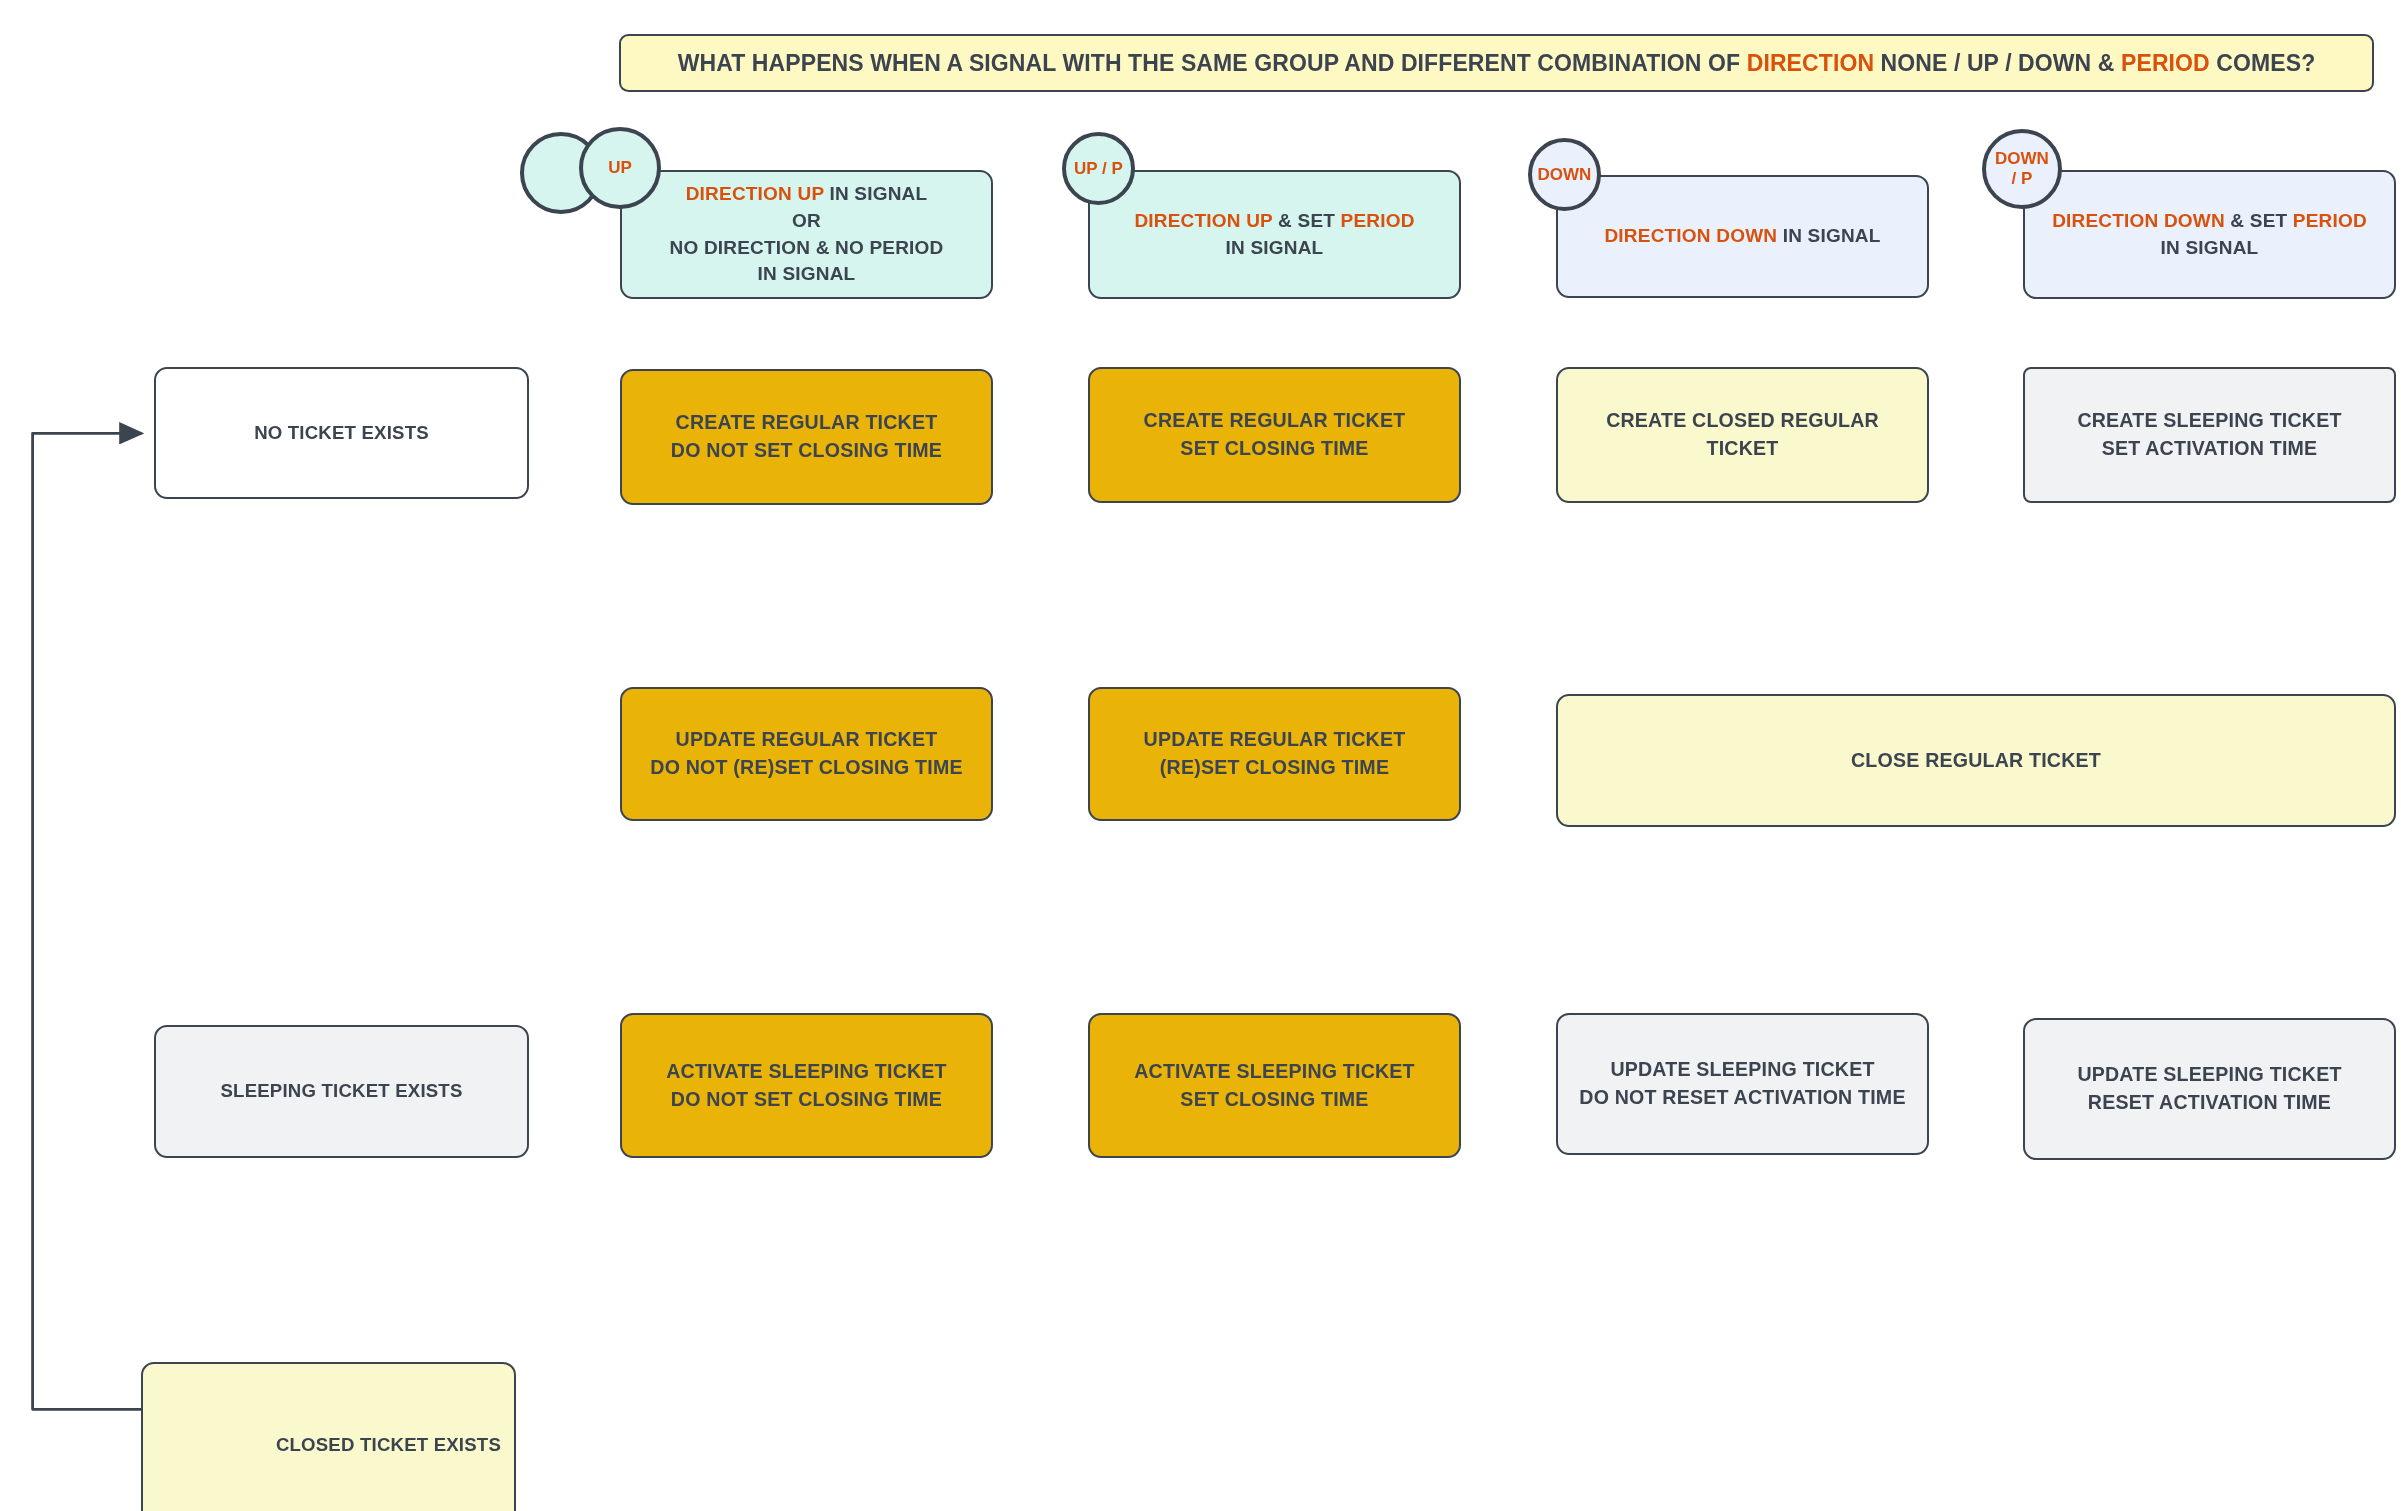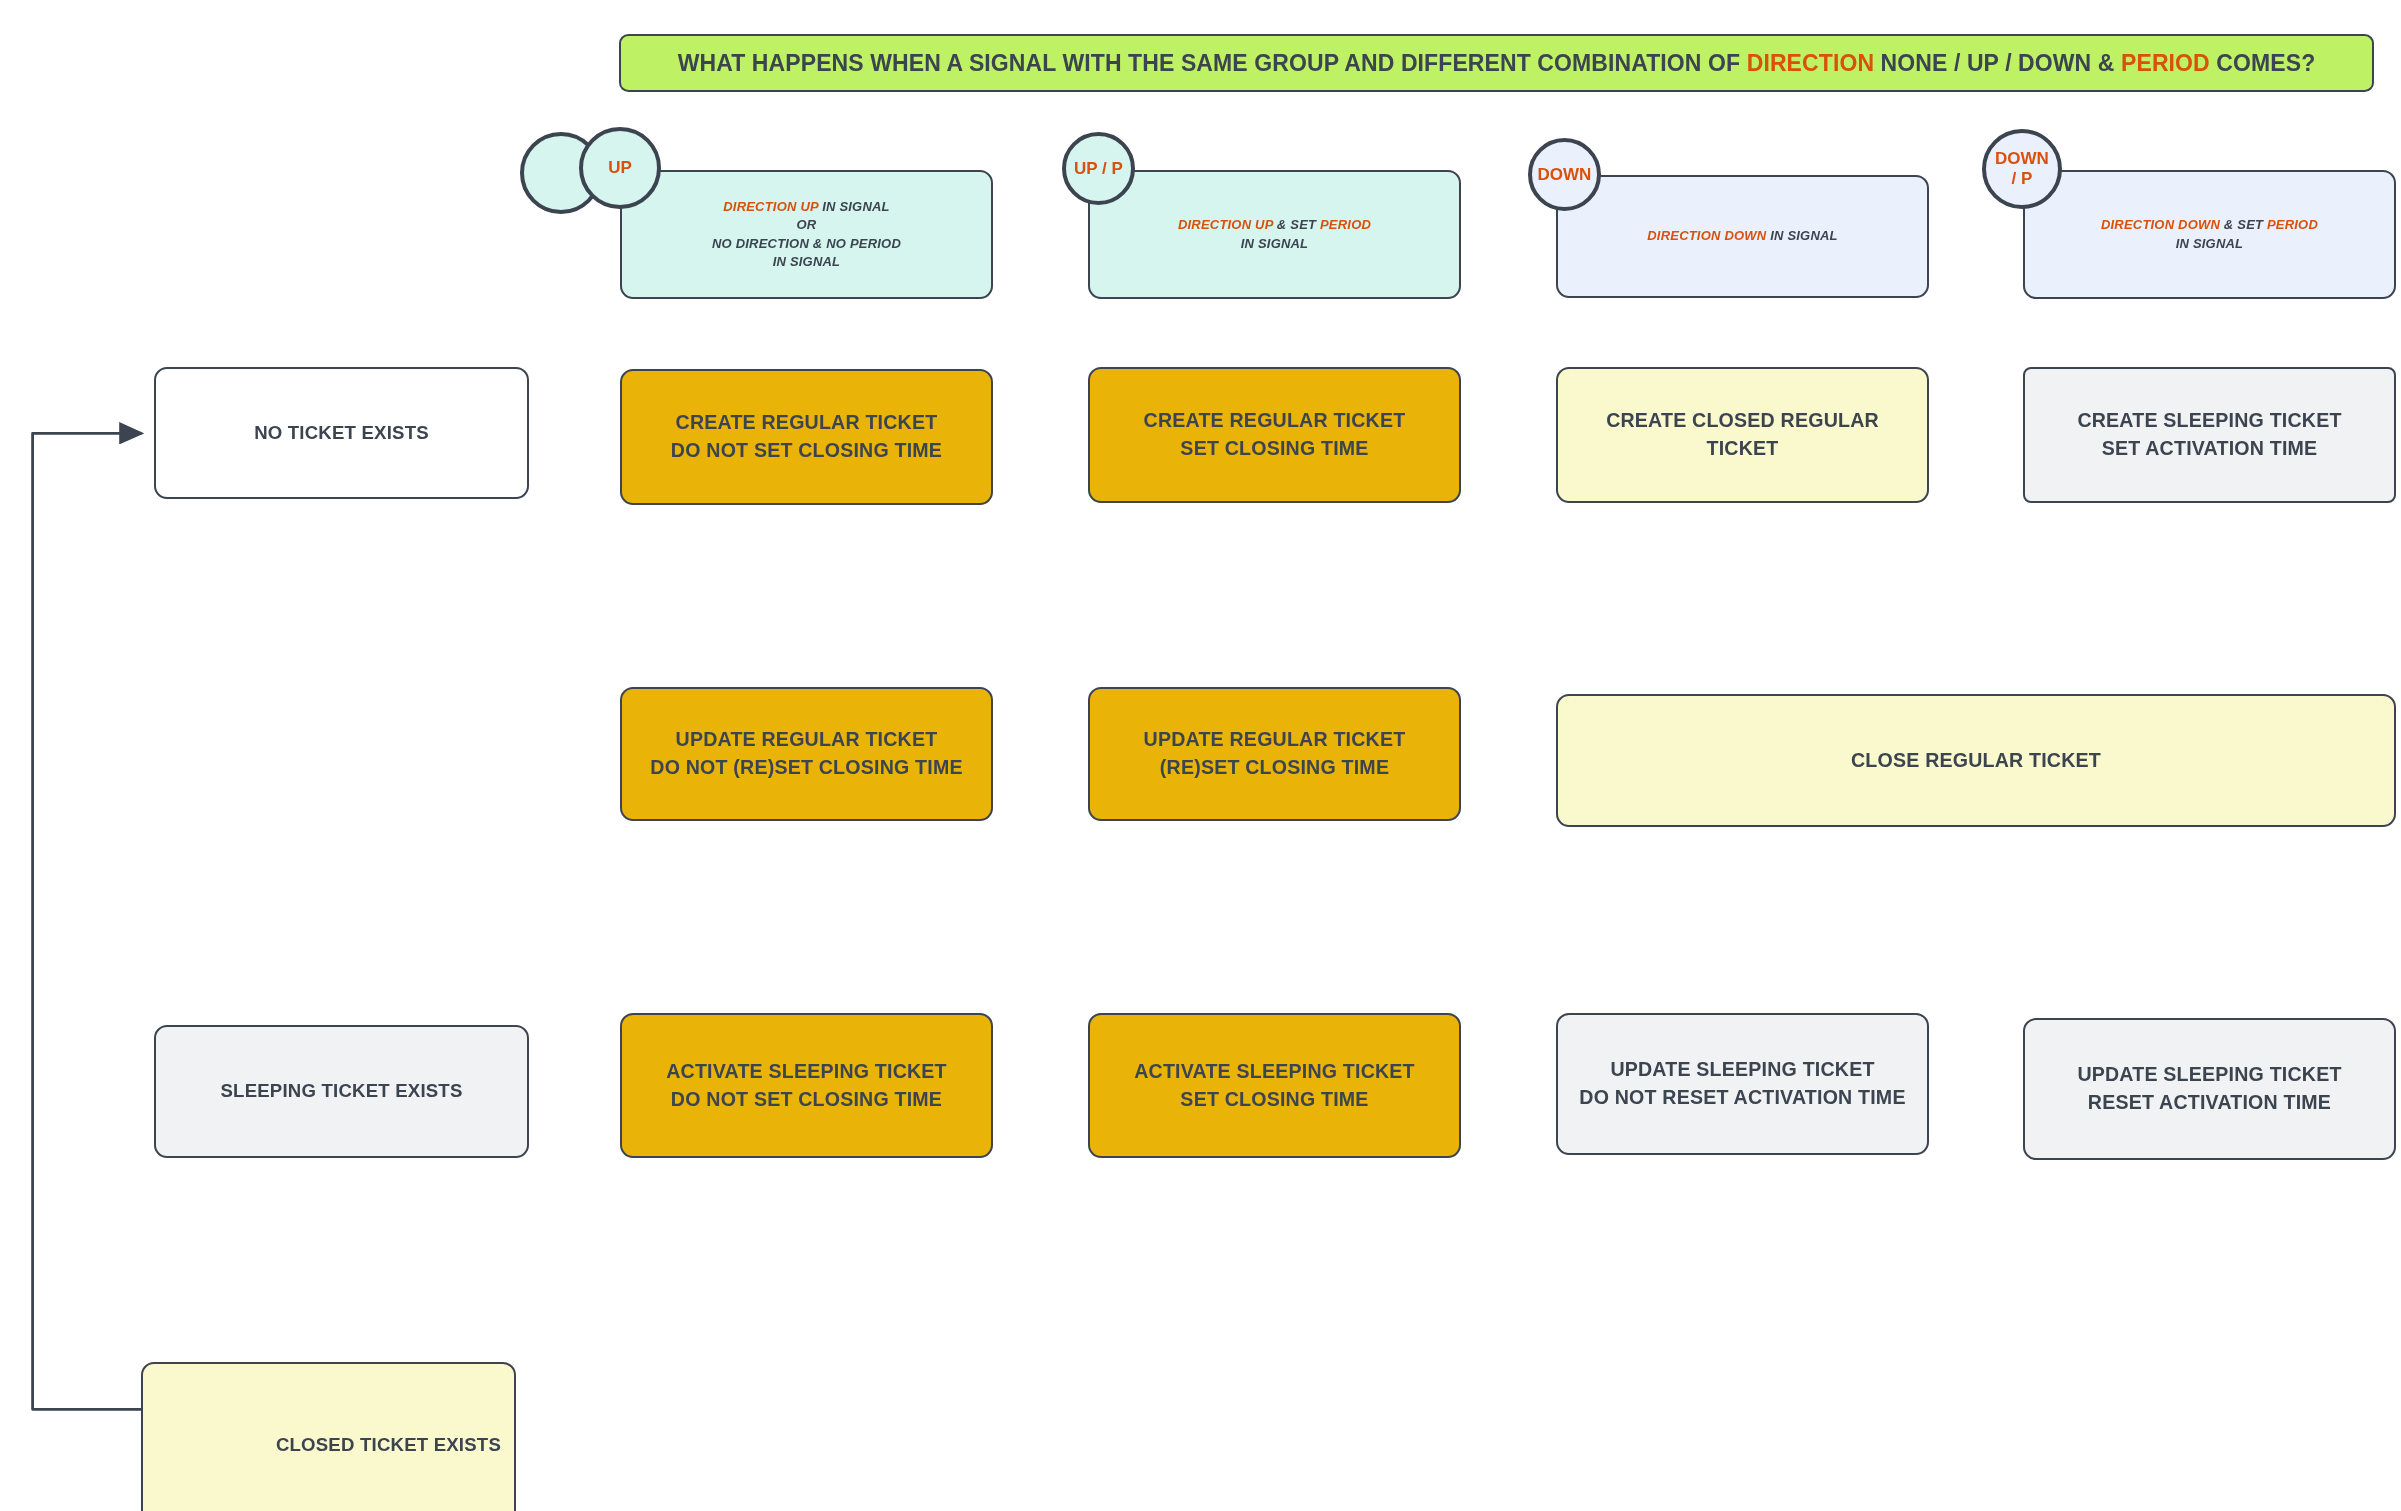--- a/index.html
+++ b/index.html
@@ -48,21 +48,21 @@
   
   #title-banner {
     position: absolute;
     left: 619px;
     top: 34px;
     width: 1755px;
     height: 58px;
     box-sizing: border-box;
     border: 2.8px solid #3c4450;
     border-radius: 9.3px;
-    background: #bef264;
+    background: #fef9c3;
     display: flex;
     align-items: center;
     justify-content: center;
     font-size: 23px;
     font-weight: bold;
     color: #1b2430;
     letter-spacing: 0.1px;
     z-index: 3;
   }
 
@@ -89,21 +89,21 @@
     background: #3c4450;
     z-index: 2;
   }
 
   
   #loop-arrow { position: absolute; left: 0; top: 0; z-index: 1; }
 
   .orange { color: #d9510c; }
   .dark   { color: #3c4450; }
 
-  .fs-header { font-size: 13px; font-style: italic; }
+  .fs-header { font-size: 19px; }
   .fs-node   { font-size: 19.6px; }
   .fs-label  { font-size: 18.6px; }
 </style>
 </head>
 <body>
 
 <div id="canvas">
 
   <svg id="loop-arrow" width="2401" height="1512" viewBox="0 0 2578 1623">
     <defs>

